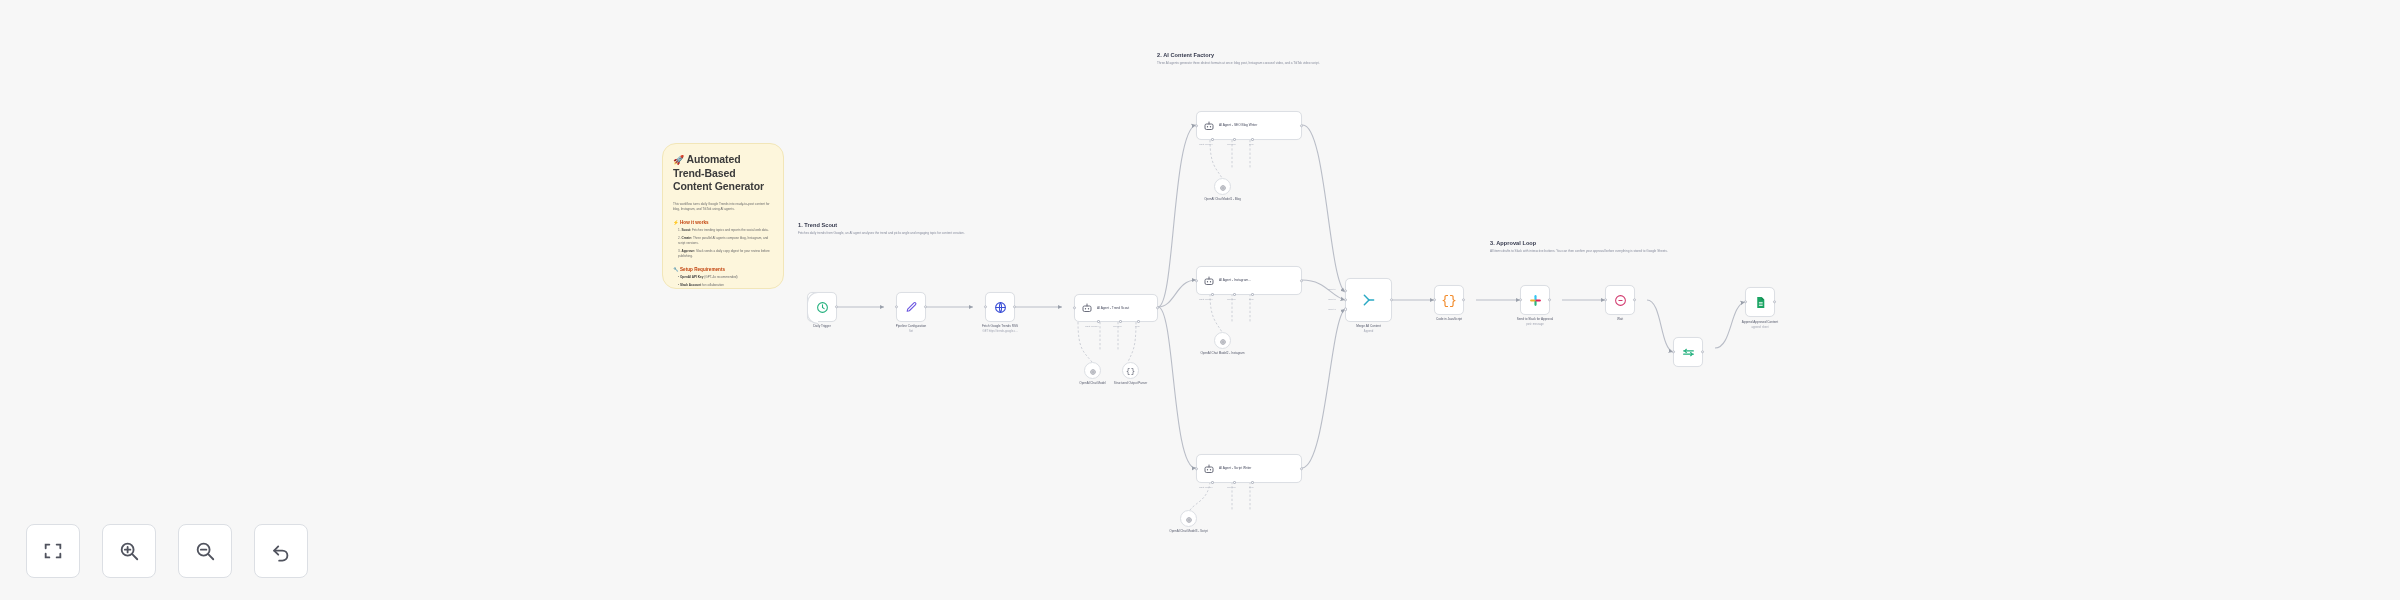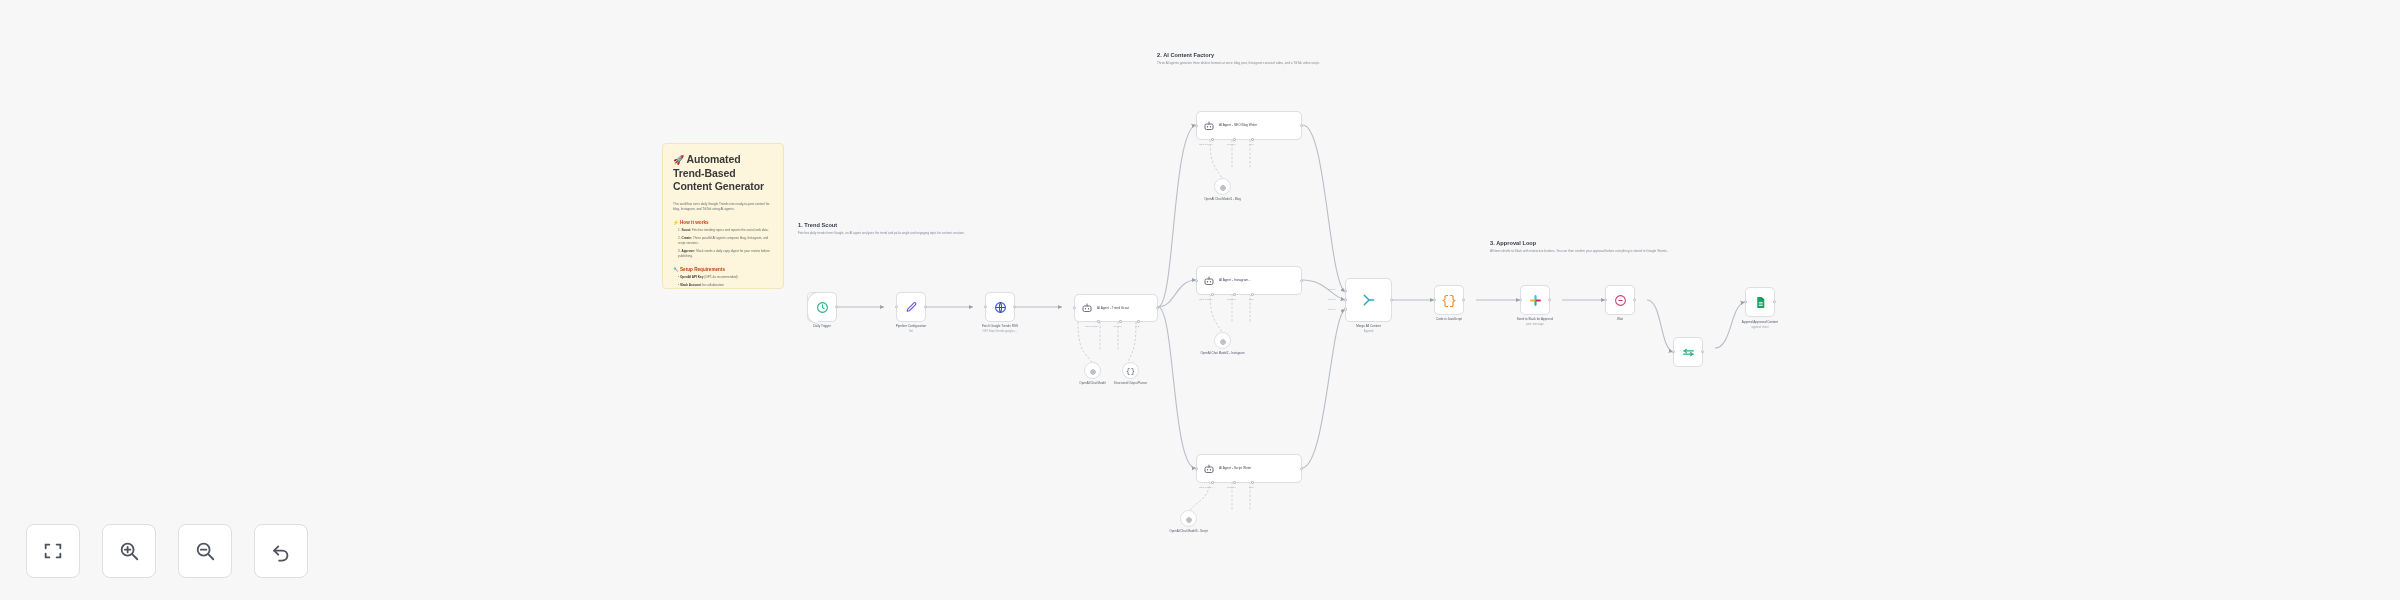--- a/index.html
+++ b/index.html
@@ -18,21 +18,21 @@
     position: absolute; left: 0; top: 0;
     width: 2400px; height: 600px;
     pointer-events: none;
   }
 
   
   .sticky {
     position: absolute;
     background: #fdf6dc;
     border: 1px solid #f2e6b8;
-    border-radius: 4px;
+    border-radius: 14px;
     padding: 9px 10px;
     overflow: hidden;
   }
   .sticky-title {
     font-size: 10.5px; font-weight: bold; color: #3a3a3a;
     line-height: 1.28; letter-spacing: -.1px;
   }
   .sticky-emoji { font-size: 9px; }
   .sticky-p {
     font-size: 3.1px; color: #6b6b6b; line-height: 1.55;

